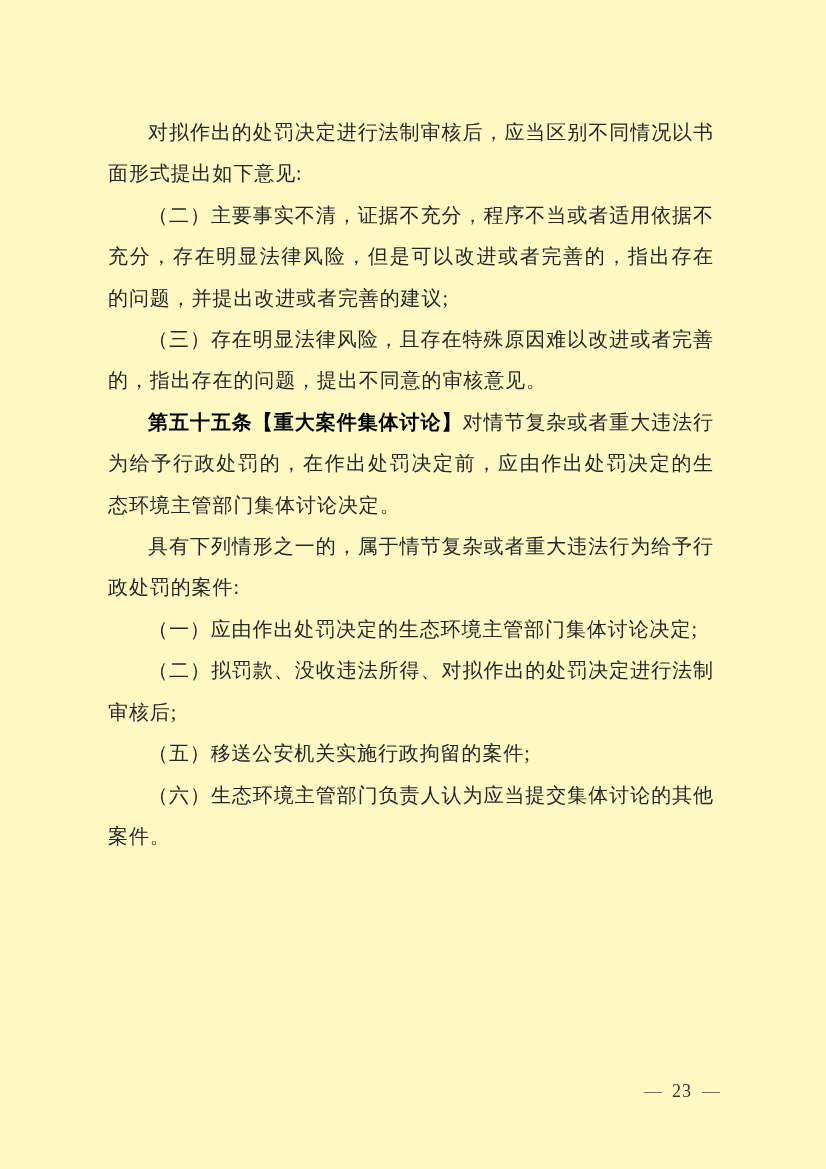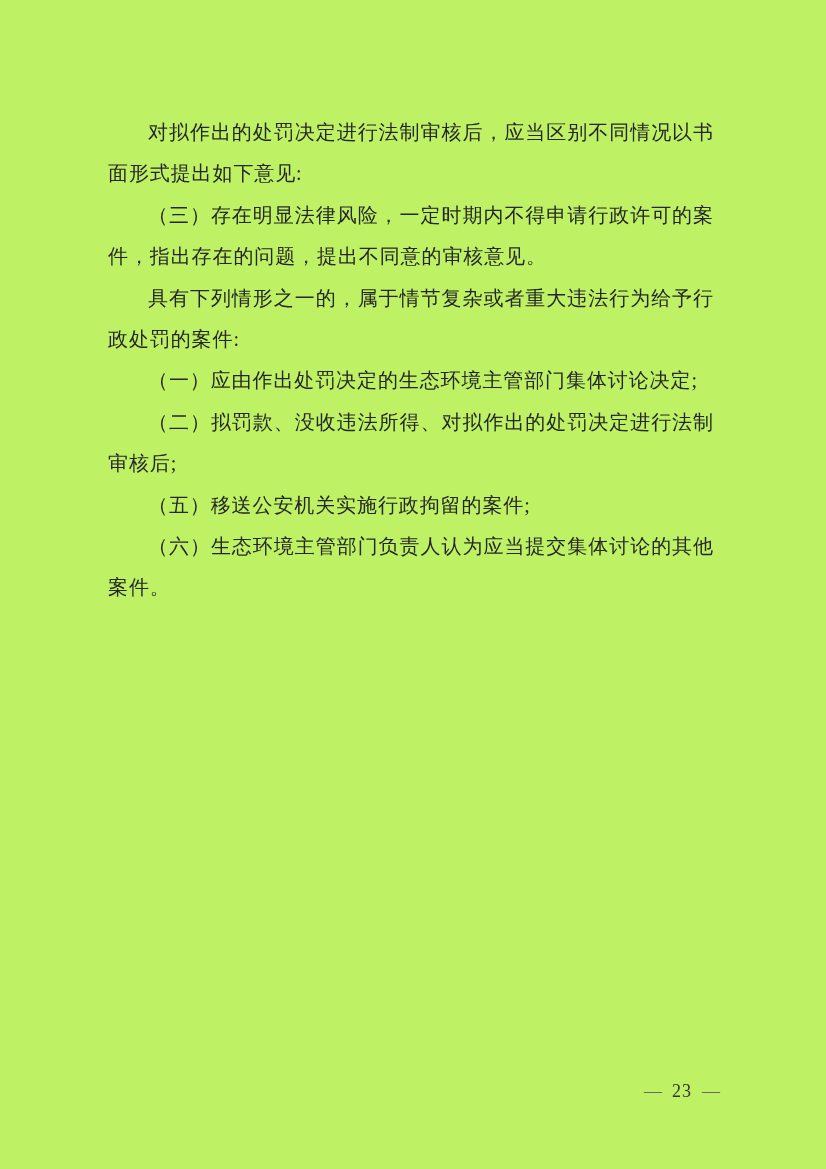--- a/index.html
+++ b/index.html
@@ -8,21 +8,21 @@
     width: 826px;
     height: 1169px;
     position: relative;
     font-family: "Liberation Serif", serif;
     overflow: hidden;
   }
   .page {
     position: absolute;
     left: 0; top: 0;
     width: 826px; height: 1169px;
-    background: #bef264;
+    background: #fef9c3;
   }
   .content {
     position: absolute;
     left: 108px;
     top: 112px;
     width: 606px;
   }
   .para {
     font-size: 20px;
     line-height: 41.4px;
@@ -60,21 +60,23 @@
     letter-spacing: 1px;
   }
 </style>
 </head>
 <body>
 
 <div class="page">
 
   <div class="content">
     <p class="para">对拟作出的处罚决定进行法制审核后，应当区别不同情况以书面形式提出如下意见:</p>
-    <p class="para">（三）存在明显法律风险，一定时期内不得申请行政许可的案件，指出存在的问题，提出不同意的审核意见。</p>
+    <p class="para">（二）主要事实不清，证据不充分，程序不当或者适用依据不充分，存在明显法律风险，但是可以改进或者完善的，指出存在的问题，并提出改进或者完善的建议;</p>
+    <p class="para">（三）存在明显法律风险，且存在特殊原因难以改进或者完善的，指出存在的问题，提出不同意的审核意见。</p>
+    <p class="para"><span class="article-no">第五十五条</span><span class="article-title">【重大案件集体讨论】</span><span>对情节复杂或者重大违法行为给予行政处罚的，在作出处罚决定前，应由作出处罚决定的生态环境主管部门集体讨论决定。</span></p>
     <p class="para">具有下列情形之一的，属于情节复杂或者重大违法行为给予行政处罚的案件:</p>
     <p class="para">（一）应由作出处罚决定的生态环境主管部门集体讨论决定;</p>
     <p class="para">（二）拟罚款、没收违法所得、对拟作出的处罚决定进行法制审核后;</p>
     <p class="para">（五）移送公安机关实施行政拘留的案件;</p>
     <p class="para">（六）生态环境主管部门负责人认为应当提交集体讨论的其他案件。</p>
   </div>
 
   <div class="footer">
     <span class="dash left">—</span><span class="num">23</span><span class="dash right">—</span>
   </div>

